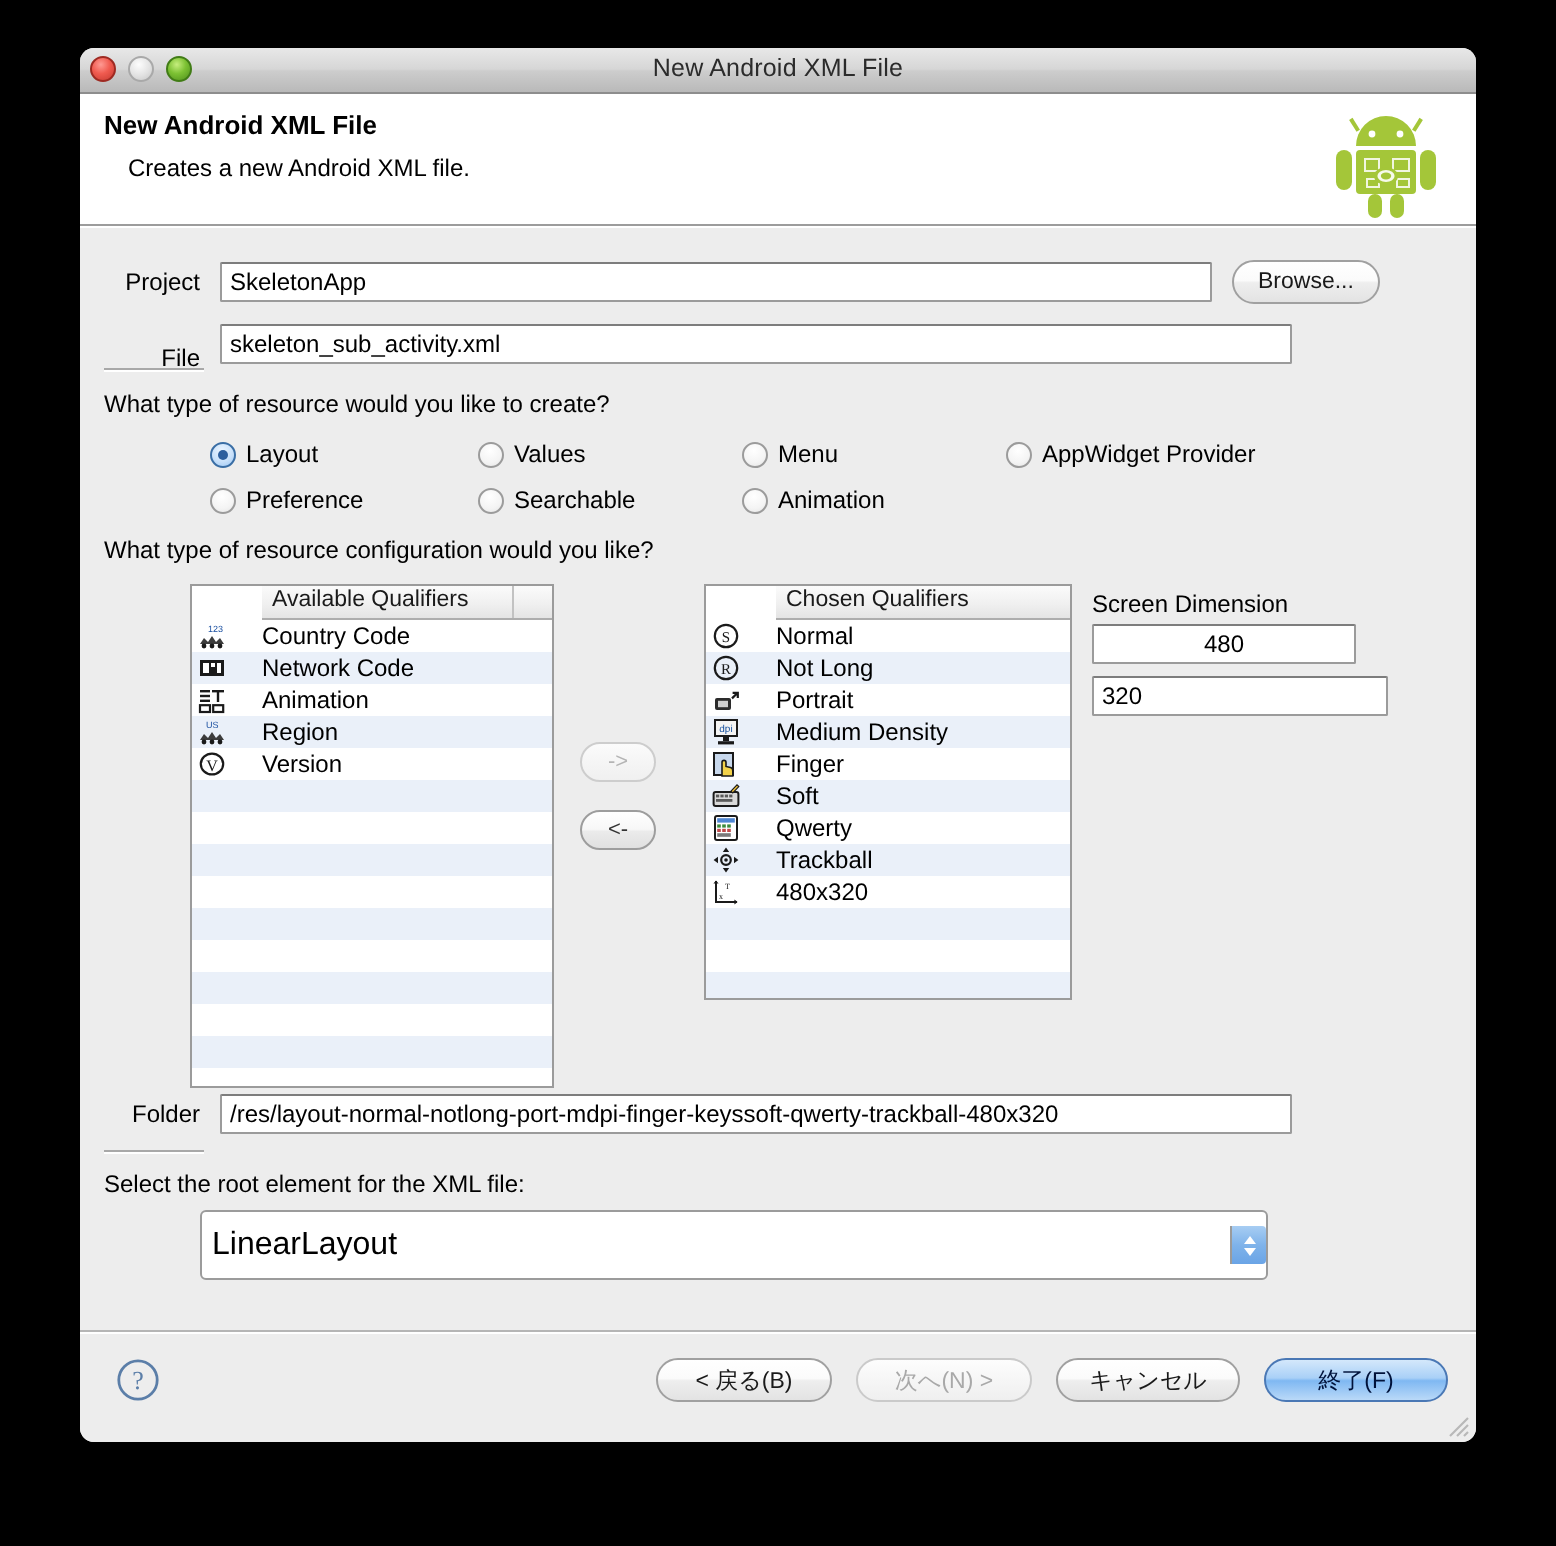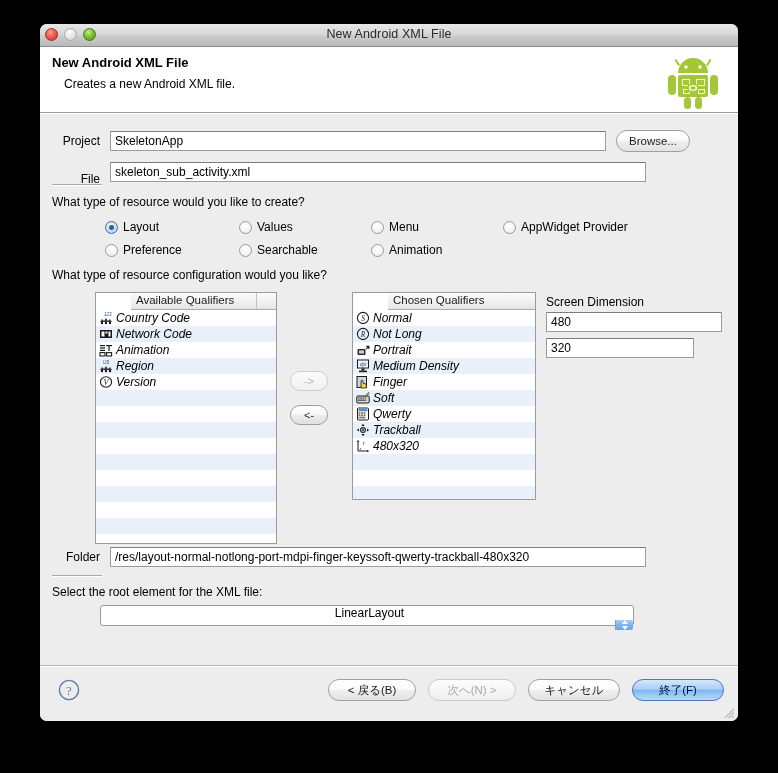--- a/index.html
+++ b/index.html
@@ -97,42 +97,42 @@
     border-bottom:1px solid #adadad;
     margin-left:35px;
   }
   .listhead .hcell{
     font-size:11.5px;color:#1a1a1a;padding:1px 5px;box-sizing:border-box;
     border-right:1px solid #c2c2c2;overflow:hidden;white-space:nowrap;
   }
   .listhead .hcell:last-child{border-right:none;}
   .rows{position:relative;}
   .lrow{
-    height:16px;line-height:16px;display:flex;align-items:center;gap:3px;
+    height:16px;line-height:16px;display:flex;align-items:center;gap:18px;
     padding-left:3px;font-size:12px;color:#000;box-sizing:border-box;
-    white-space:nowrap;overflow:hidden;font-style:italic;
+    white-space:nowrap;overflow:hidden;
   }
   .lrow.alt{background:#eaf0f9;}
   .ic{width:14px;height:14px;flex:0 0 14px;display:block;}
 
   
   .arrowbtn{
     position:absolute;width:38px;height:20px;border-radius:10px;
     border:1px solid #9d9d9d;box-sizing:border-box;
     background:linear-gradient(to bottom,#ffffff 0%,#f7f7f7 48%,#ebebeb 54%,#e0e0e0 100%);
     font-size:11px;color:#333;text-align:center;line-height:18px;cursor:default;
   }
   .arrowbtn.disabled{color:#b4b4b4;border-color:#cdcdcd;
     background:linear-gradient(to bottom,#fbfbfb 0%,#f5f5f5 50%,#f0f0f0 100%);}
 
   
   .combo{
-    position:absolute;height:21px;box-sizing:border-box;background:#fff;
+    position:absolute;height:35px;box-sizing:border-box;background:#fff;
     border:1px solid #9b9b9b;border-radius:3px;display:flex;align-items:center;
-    font-size:12px;color:#000;padding-left:5px;flex-direction:column;
+    font-size:16px;color:#000;padding-left:5px;
   }
   .combo .arrows{
     margin-left:auto;width:17px;height:19px;border-radius:0 2px 2px 0;
     background:linear-gradient(to bottom,#a7cdf3 0%,#7fb3ea 50%,#6aa4e6 100%);
     border-left:1px solid #9b9b9b;
     display:flex;flex-direction:column;align-items:center;justify-content:center;gap:2px;
   }
   .tri{width:0;height:0;border-left:3.5px solid transparent;border-right:3.5px solid transparent;}
   .tri.up{border-bottom:4px solid #ffffff;}
   .tri.dn{border-top:4px solid #ffffff;}
@@ -405,21 +405,21 @@
         </div>
         <div class="lrow alt"></div>
         <div class="lrow"></div>
         <div class="lrow alt"></div>
         <div class="lrow"></div>
         <div class="lrow alt"></div>
       </div>
     </div>
 
     <div class="lbl" style="position:absolute;left:506px;top:181px;">Screen Dimension</div>
-    <input class="txt" style="position: absolute; left: 506px; top: 198px; width: 176px;" value="480">
+    <input class="txt" style="position: absolute; left: 506px; top: 198px; width: 132px; text-align: center;" value="480">
     <input class="txt" style="position: absolute; left: 506px; top: 224px; width: 148px;" value="320">
 
     <div class="row" style="left:12px;top:433px;width:660px;">
       <span class="lbl" style="width:48px;text-align:right;">Folder</span>
       <input class="txt" style="margin-left: 10px; width: 536px;" value="/res/layout-normal-notlong-port-mdpi-finger-keyssoft-qwerty-trackball-480x320">
     </div>
 
     <div class="sep" style="left:12px;top:461px;width:50px;"></div>
     <div class="sep white" style="left:12px;top:462px;width:50px;"></div>
 

